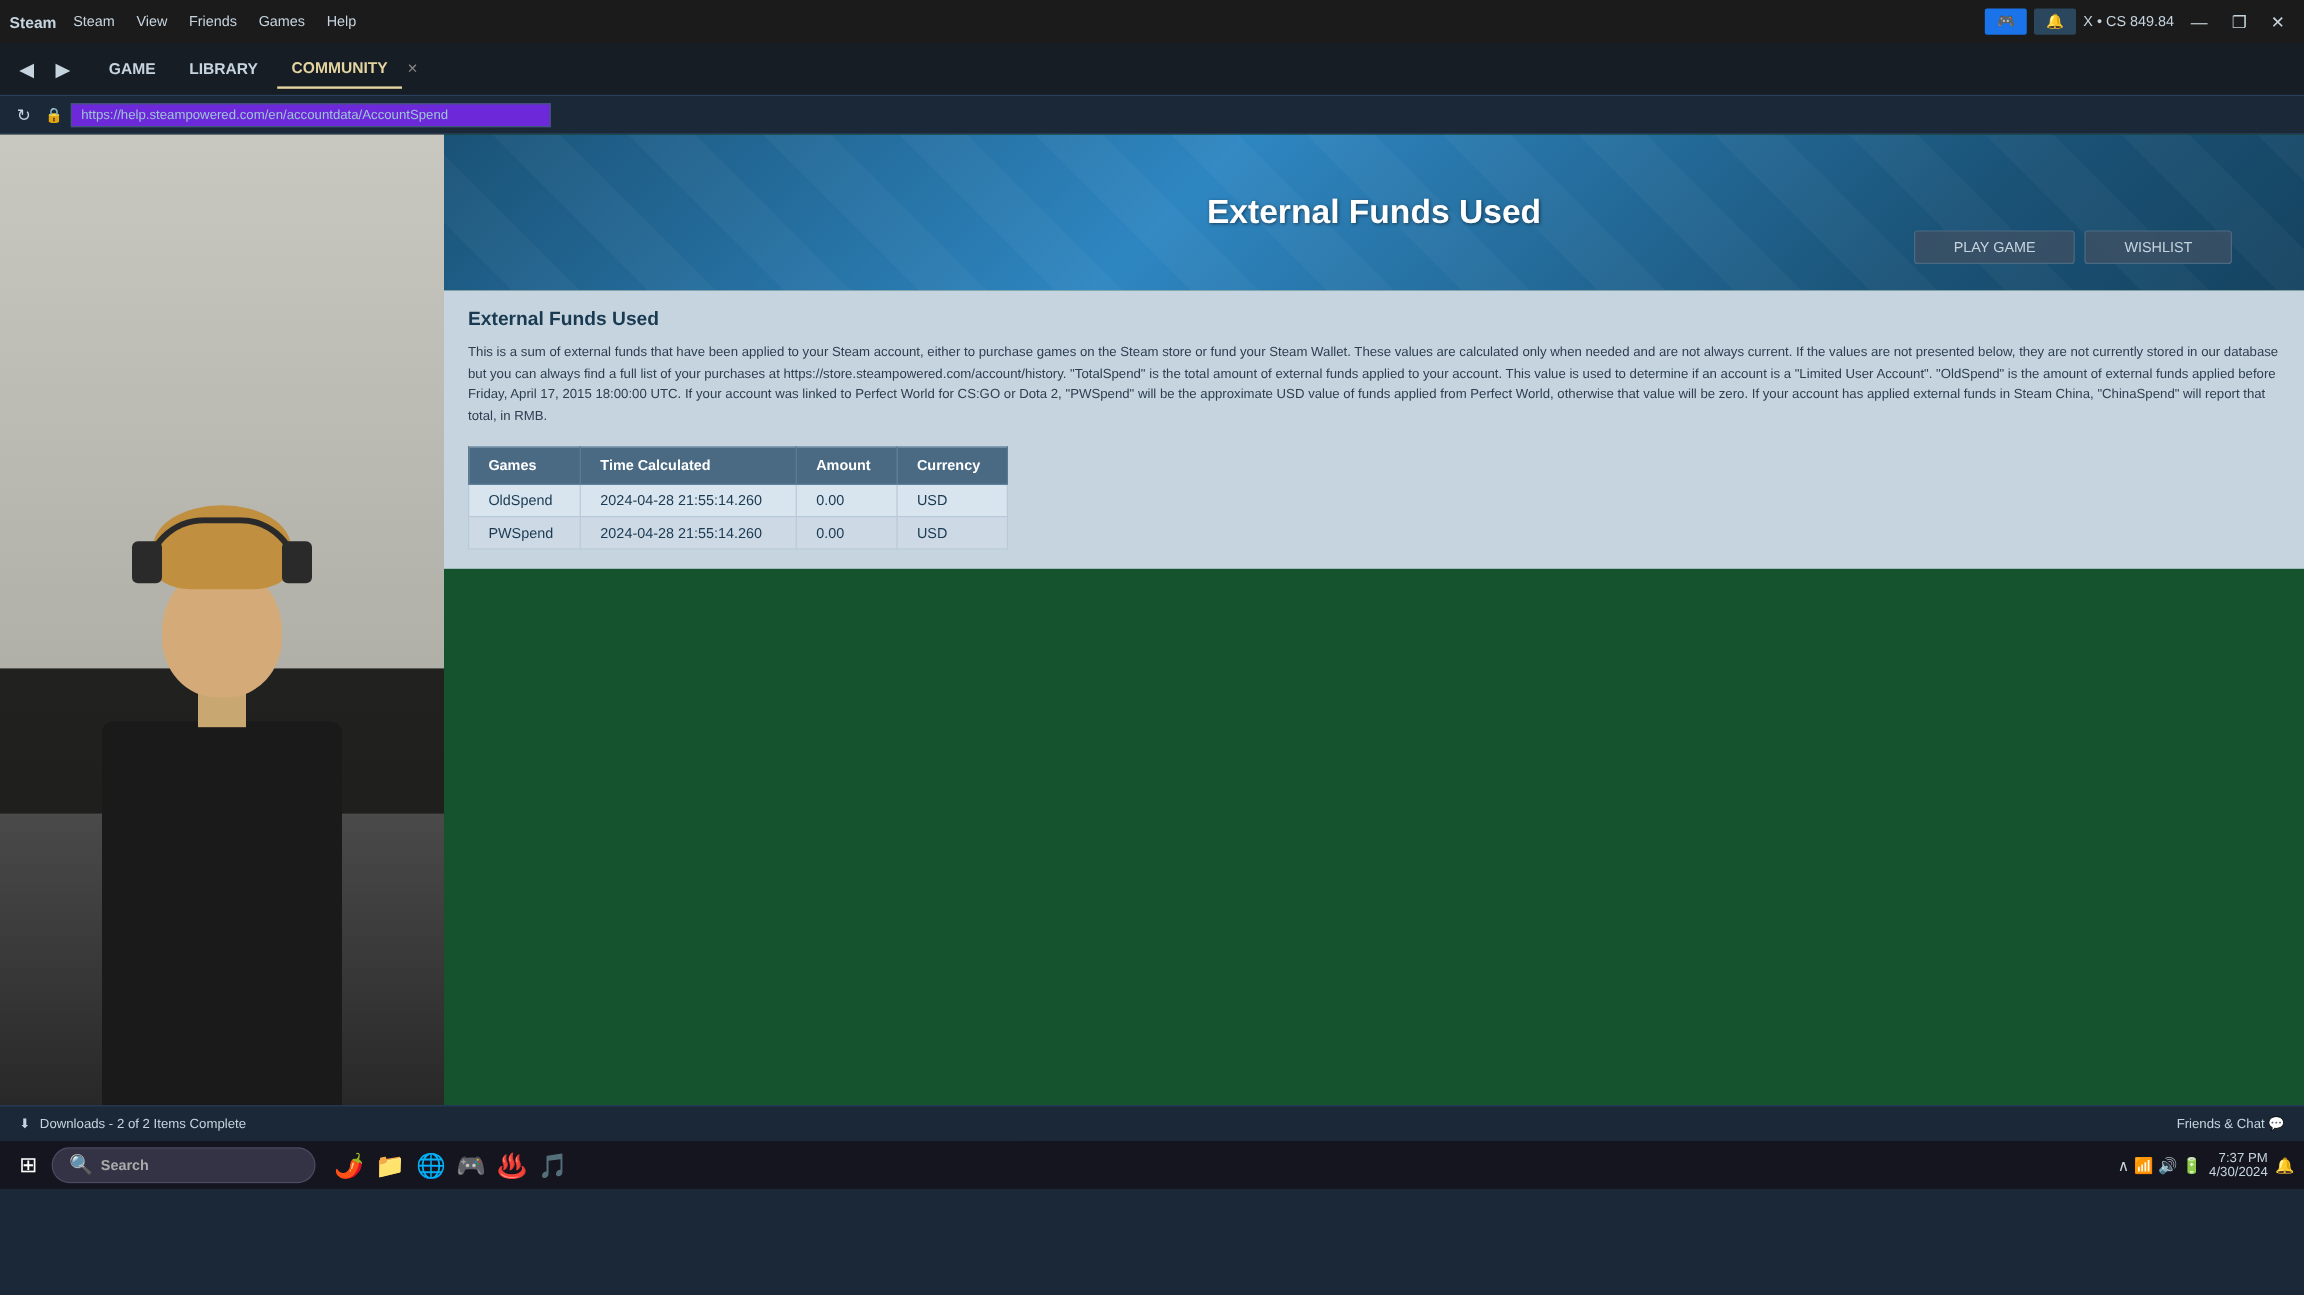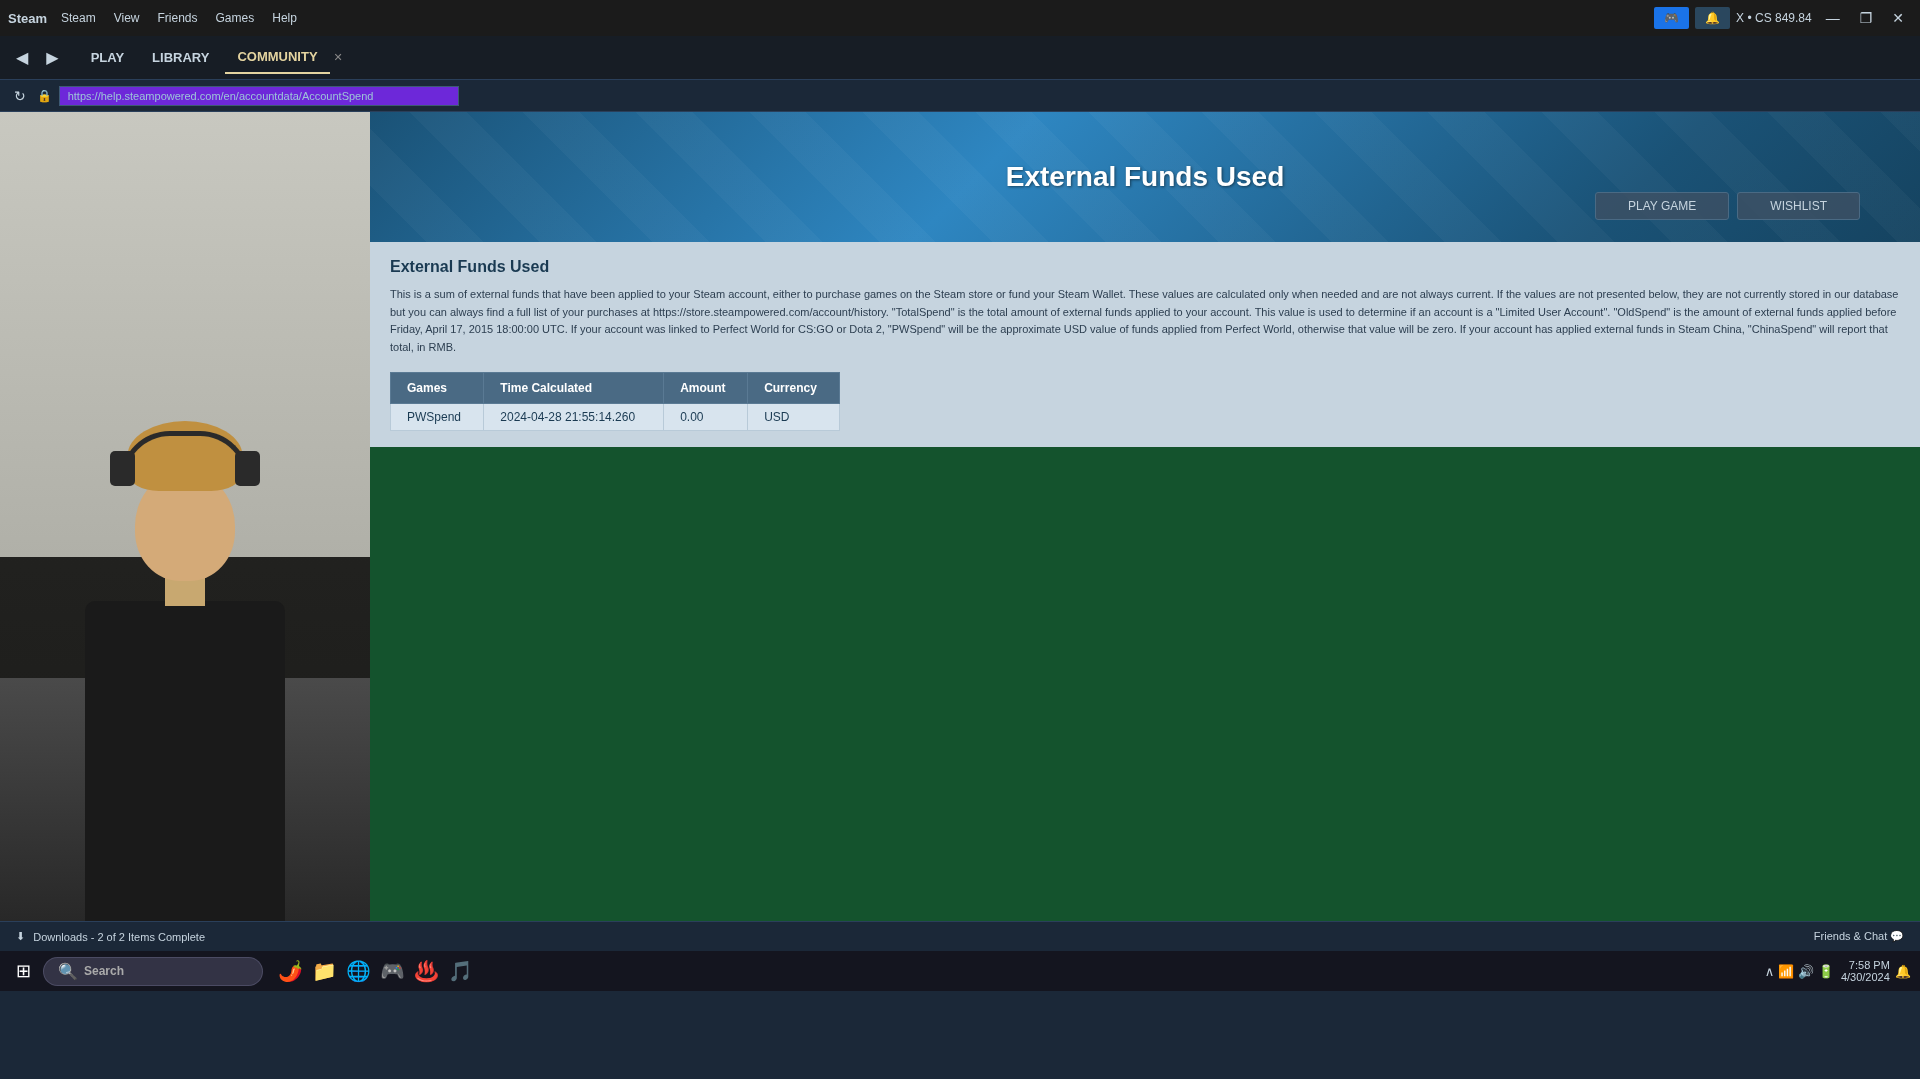--- a/index.html
+++ b/index.html
@@ -426,21 +426,21 @@
         <button class="title-action-close">✕</button>
       </div>
     </div>
   </div>
 
   <div class="nav-bar">
     <div class="nav-arrows">
       <button class="nav-btn">◀</button>
       <button class="nav-btn">▶</button>
     </div>
-    <a class="nav-tab store">PLAY</a>
+    <a class="nav-tab store">GAME</a>
     <a class="nav-tab">LIBRARY</a>
     <div style="display:flex;align-items:center;">
       <a class="nav-tab active">COMMUNITY</a>
       <button class="nav-tab-close">✕</button>
     </div>
   </div>
 
   <div class="address-bar">
     <button class="refresh-btn">↻</button>
     <span style="color:#c6d4df;font-size:12px;">🔒</span>
@@ -499,20 +499,26 @@
             <thead>
               <tr>
                 <th>Games</th>
                 <th>Time Calculated</th>
                 <th>Amount</th>
                 <th>Currency</th>
               </tr>
             </thead>
             <tbody>
               <tr>
+                <td>OldSpend</td>
+                <td>2024-04-28 21:55:14.260</td>
+                <td>0.00</td>
+                <td>USD</td>
+              </tr>
+              <tr>
                 <td>PWSpend</td>
                 <td>2024-04-28 21:55:14.260</td>
                 <td>0.00</td>
                 <td>USD</td>
               </tr>
             </tbody>
           </table>
         </div>
       </div>
     </div>
@@ -558,20 +564,20 @@
       </div>
     </div>
     <div class="taskbar-right">
       <div class="taskbar-sys-icons">
         <span class="sys-icon">∧</span>
         <span class="sys-icon">📶</span>
         <span class="sys-icon">🔊</span>
         <span class="sys-icon">🔋</span>
       </div>
       <div class="taskbar-time">
-        <div>7:58 PM</div>
+        <div>7:37 PM</div>
         <div>4/30/2024</div>
       </div>
       <span class="sys-icon">🔔</span>
     </div>
   </div>
 
 </div>
 
 </body></html>

